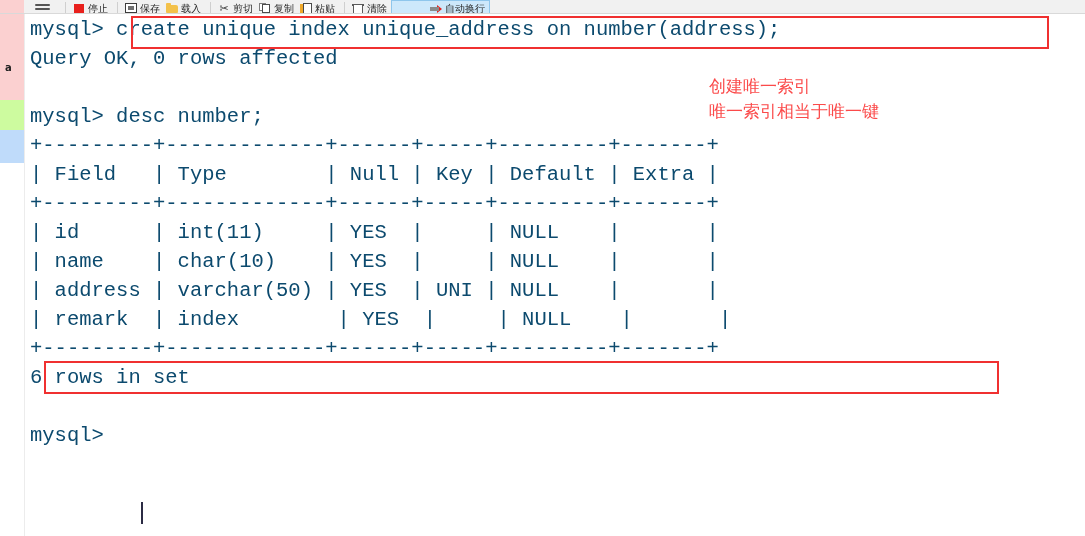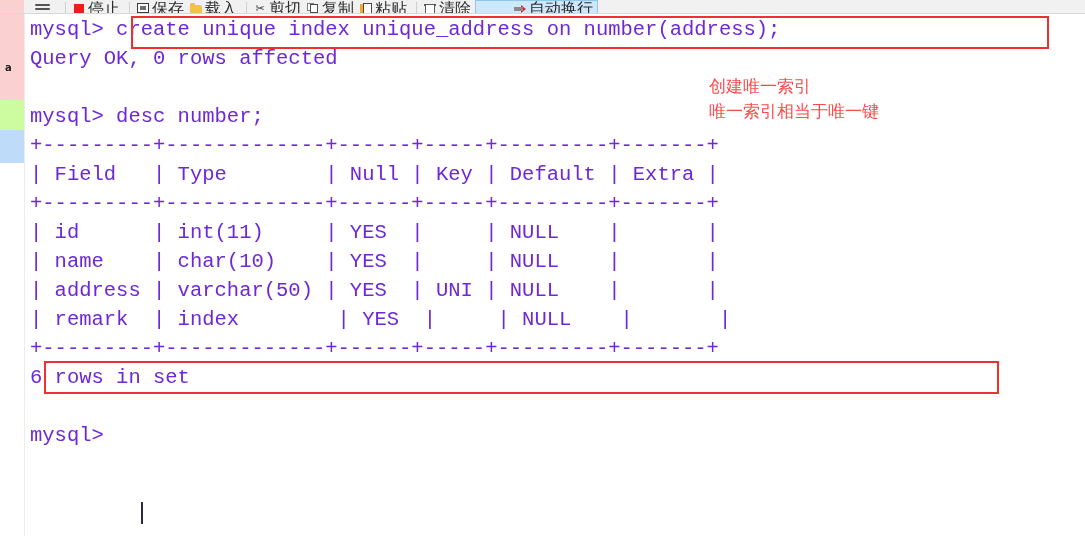--- a/index.html
+++ b/index.html
@@ -59,21 +59,21 @@
   }
   .tb-item.active {
     background: #cde8fb;
     border: 1px solid #8fc6ec;
     border-bottom: none;
     box-sizing: border-box;
     padding-left: 38px;
   }
   .tb-label {
     font-family: "DejaVu Sans", sans-serif;
-    font-size: 16px;
+    font-size: 10px;
     line-height: 11px;
     color: #2b2b2b;
     transform: translateY(1px);
   }
   .tb-ico {
     width: 12px; height: 11px;
     position: relative;
     flex: none;
     transform: translateY(1px);
   }
@@ -242,21 +242,21 @@
     position: absolute;
     left: 30px; top: 15px;
     width: 1055px;
     z-index: 3;
   }
   .line {
     font-family: "Liberation Mono", "DejaVu Sans Mono", monospace;
     font-size: 20.5px;
     line-height: 29px;
     height: 29px;
-    color: #6d28d9;
+    color: #0c4a6e;
     white-space: pre;
     letter-spacing: 0px;
   }
   .line.blank { color: transparent; }
 
   
   .redbox {
     position: absolute;
     border: 2.5px solid #f03030;
     z-index: 4;

